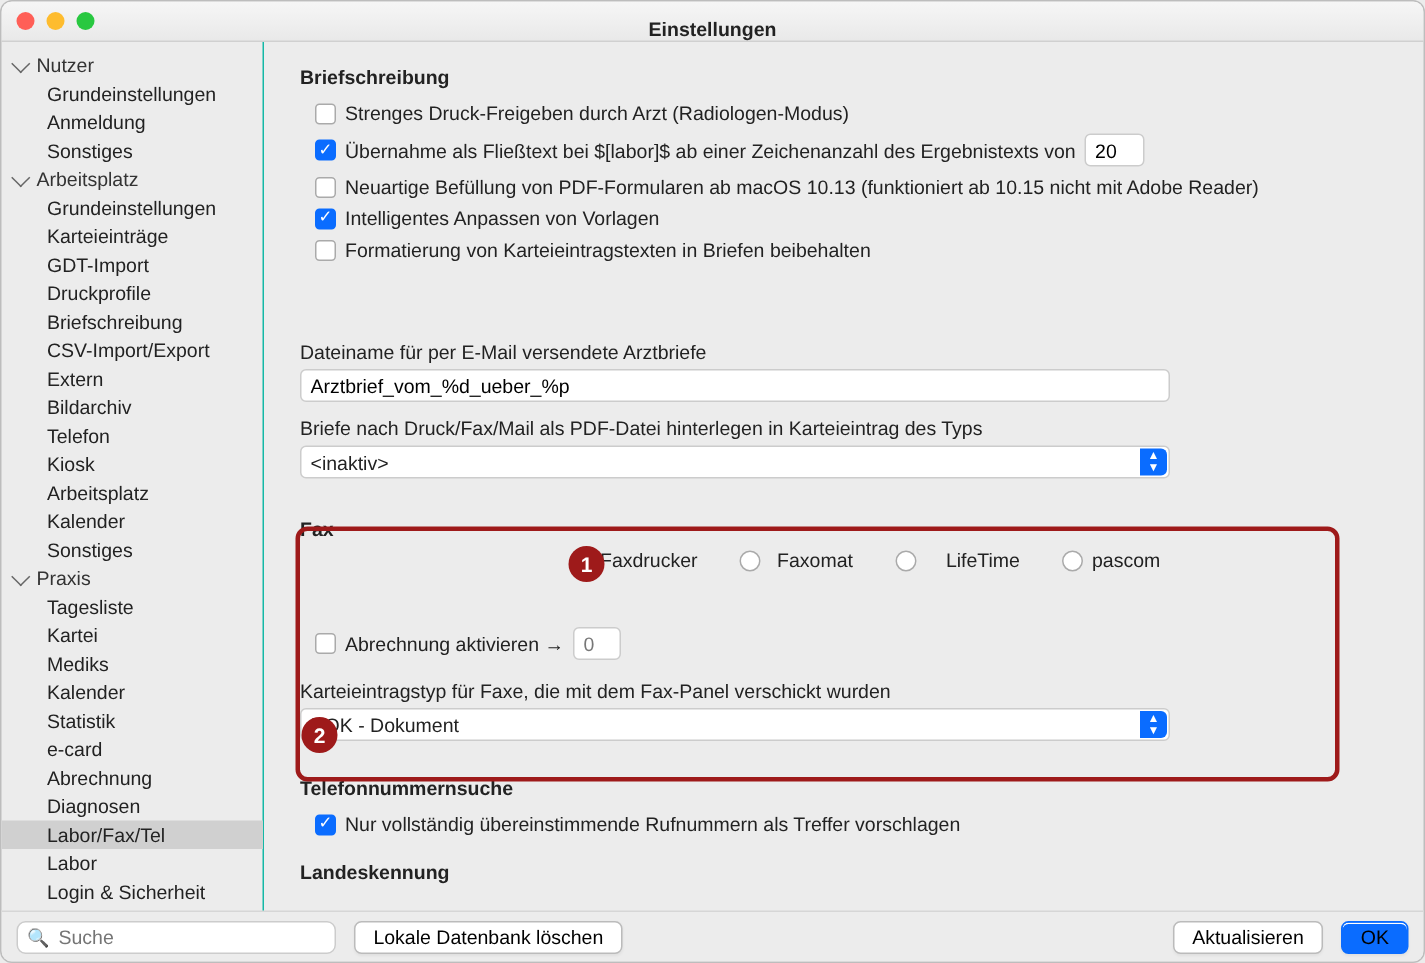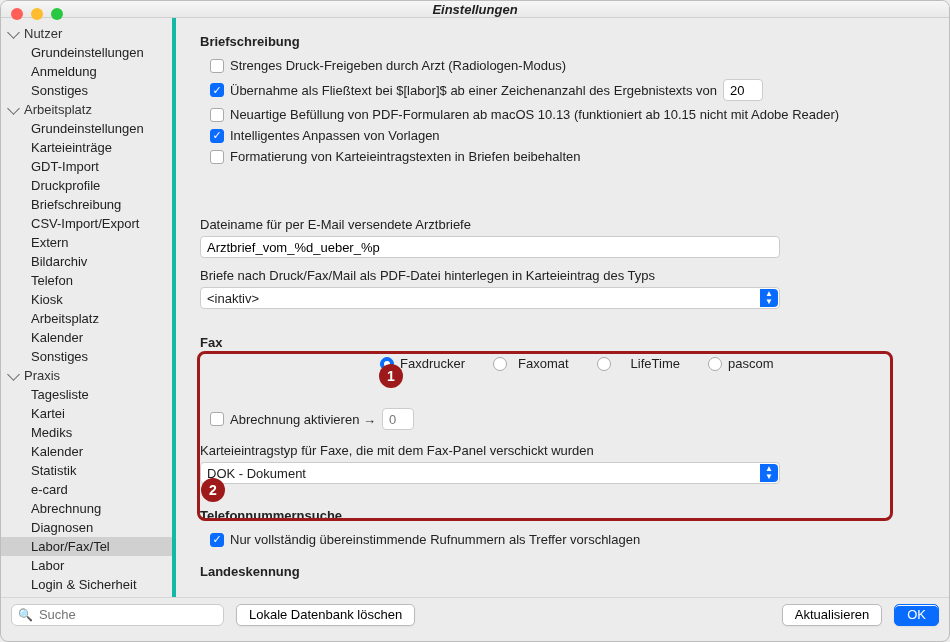--- a/index.html
+++ b/index.html
@@ -25,28 +25,27 @@
     font-family: -apple-system, "Helvetica Neue", Arial, sans-serif;
     font-size: 13px;
     color: var(--text);
     background: var(--bg);
     overflow: hidden;
     position: relative;
     border: 1px solid #bdbdbd;
     border-radius: 8px;
   }
   .titlebar {
-    height: 17px;
+    height: 27px;
     display: flex;
     align-items: flex-end;
     padding: 0 10px;
     border-bottom: 1px solid #d0d0d0;
     background: linear-gradient(#f6f6f6, #e9e9e9);
     position: relative;
-    font-style: italic;
   }
   .traffic {
     display: flex;
     gap: 8px;
     position: absolute;
     left: 10px;
     top: 7px;
   }
   .traffic span {
     width: 12px; height: 12px; border-radius: 50%; display: block;
@@ -60,21 +59,21 @@
     font-weight: 600;
     font-size: 13px;
   }
   .main {
     display: flex;
     height: calc(100% - 27px - 34px);
   }
   .sidebar {
     width: var(--sidebar-width);
     padding: 6px 0;
-    border-right: 4px solid #14b8a6;
+    border-right: 1px solid #14b8a6;
     overflow: auto;
     flex: 0 0 var(--sidebar-width);
   }
   .group-header {
     display: flex;
     align-items: center;
     gap: 4px;
     padding: 2px 8px;
     font-size: 13px;
     color: #333;
@@ -199,21 +198,21 @@
     background: #fff;
     font: inherit;
     cursor: default;
     display: inline-flex;
     align-items: center;
     box-shadow: 0 1px 0 #fff inset, 0 1px 2px rgba(0,0,0,0.05);
   }
   .btn.primary {
     background: var(--accent);
     border-color: var(--accent);
-    color: #ffffff;
+    color: #000000;
     text-align: center;
   }
   .spacer { flex: 1; }
   .highlight-box {
     position: absolute;
     border: 3px solid var(--highlight);
     border-radius: 8px;
     pointer-events: none;
   }
   .callout {

